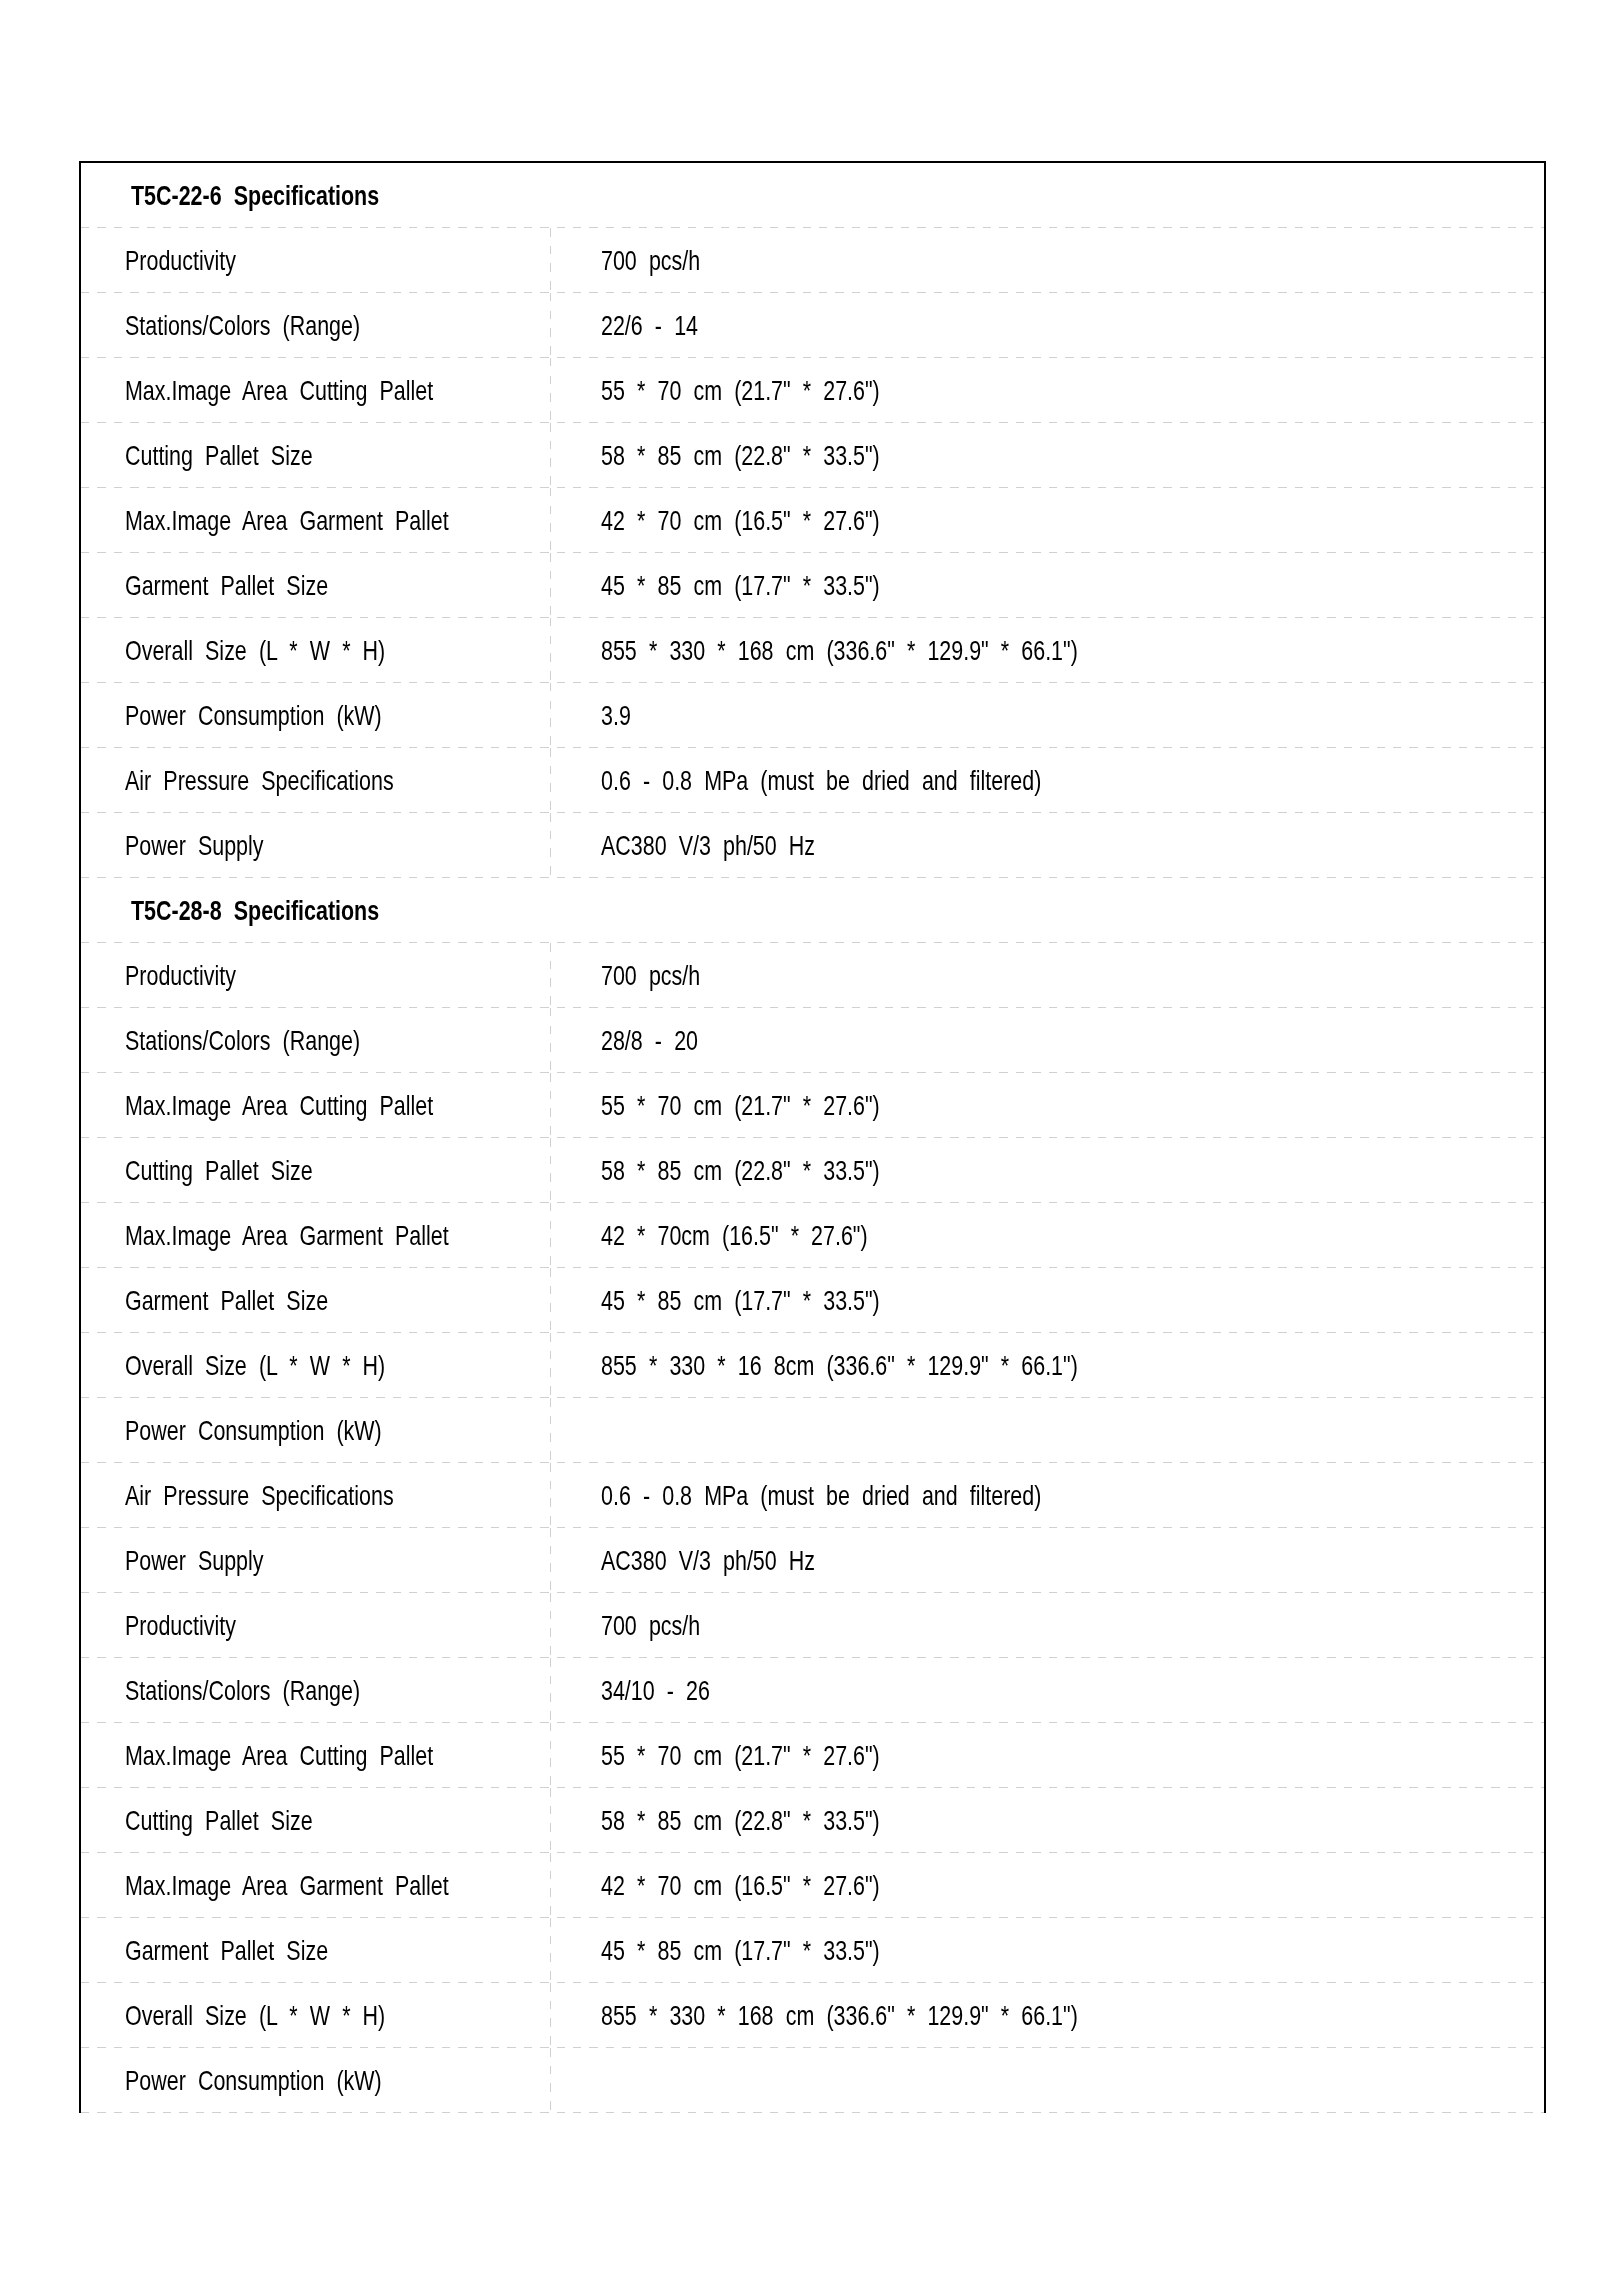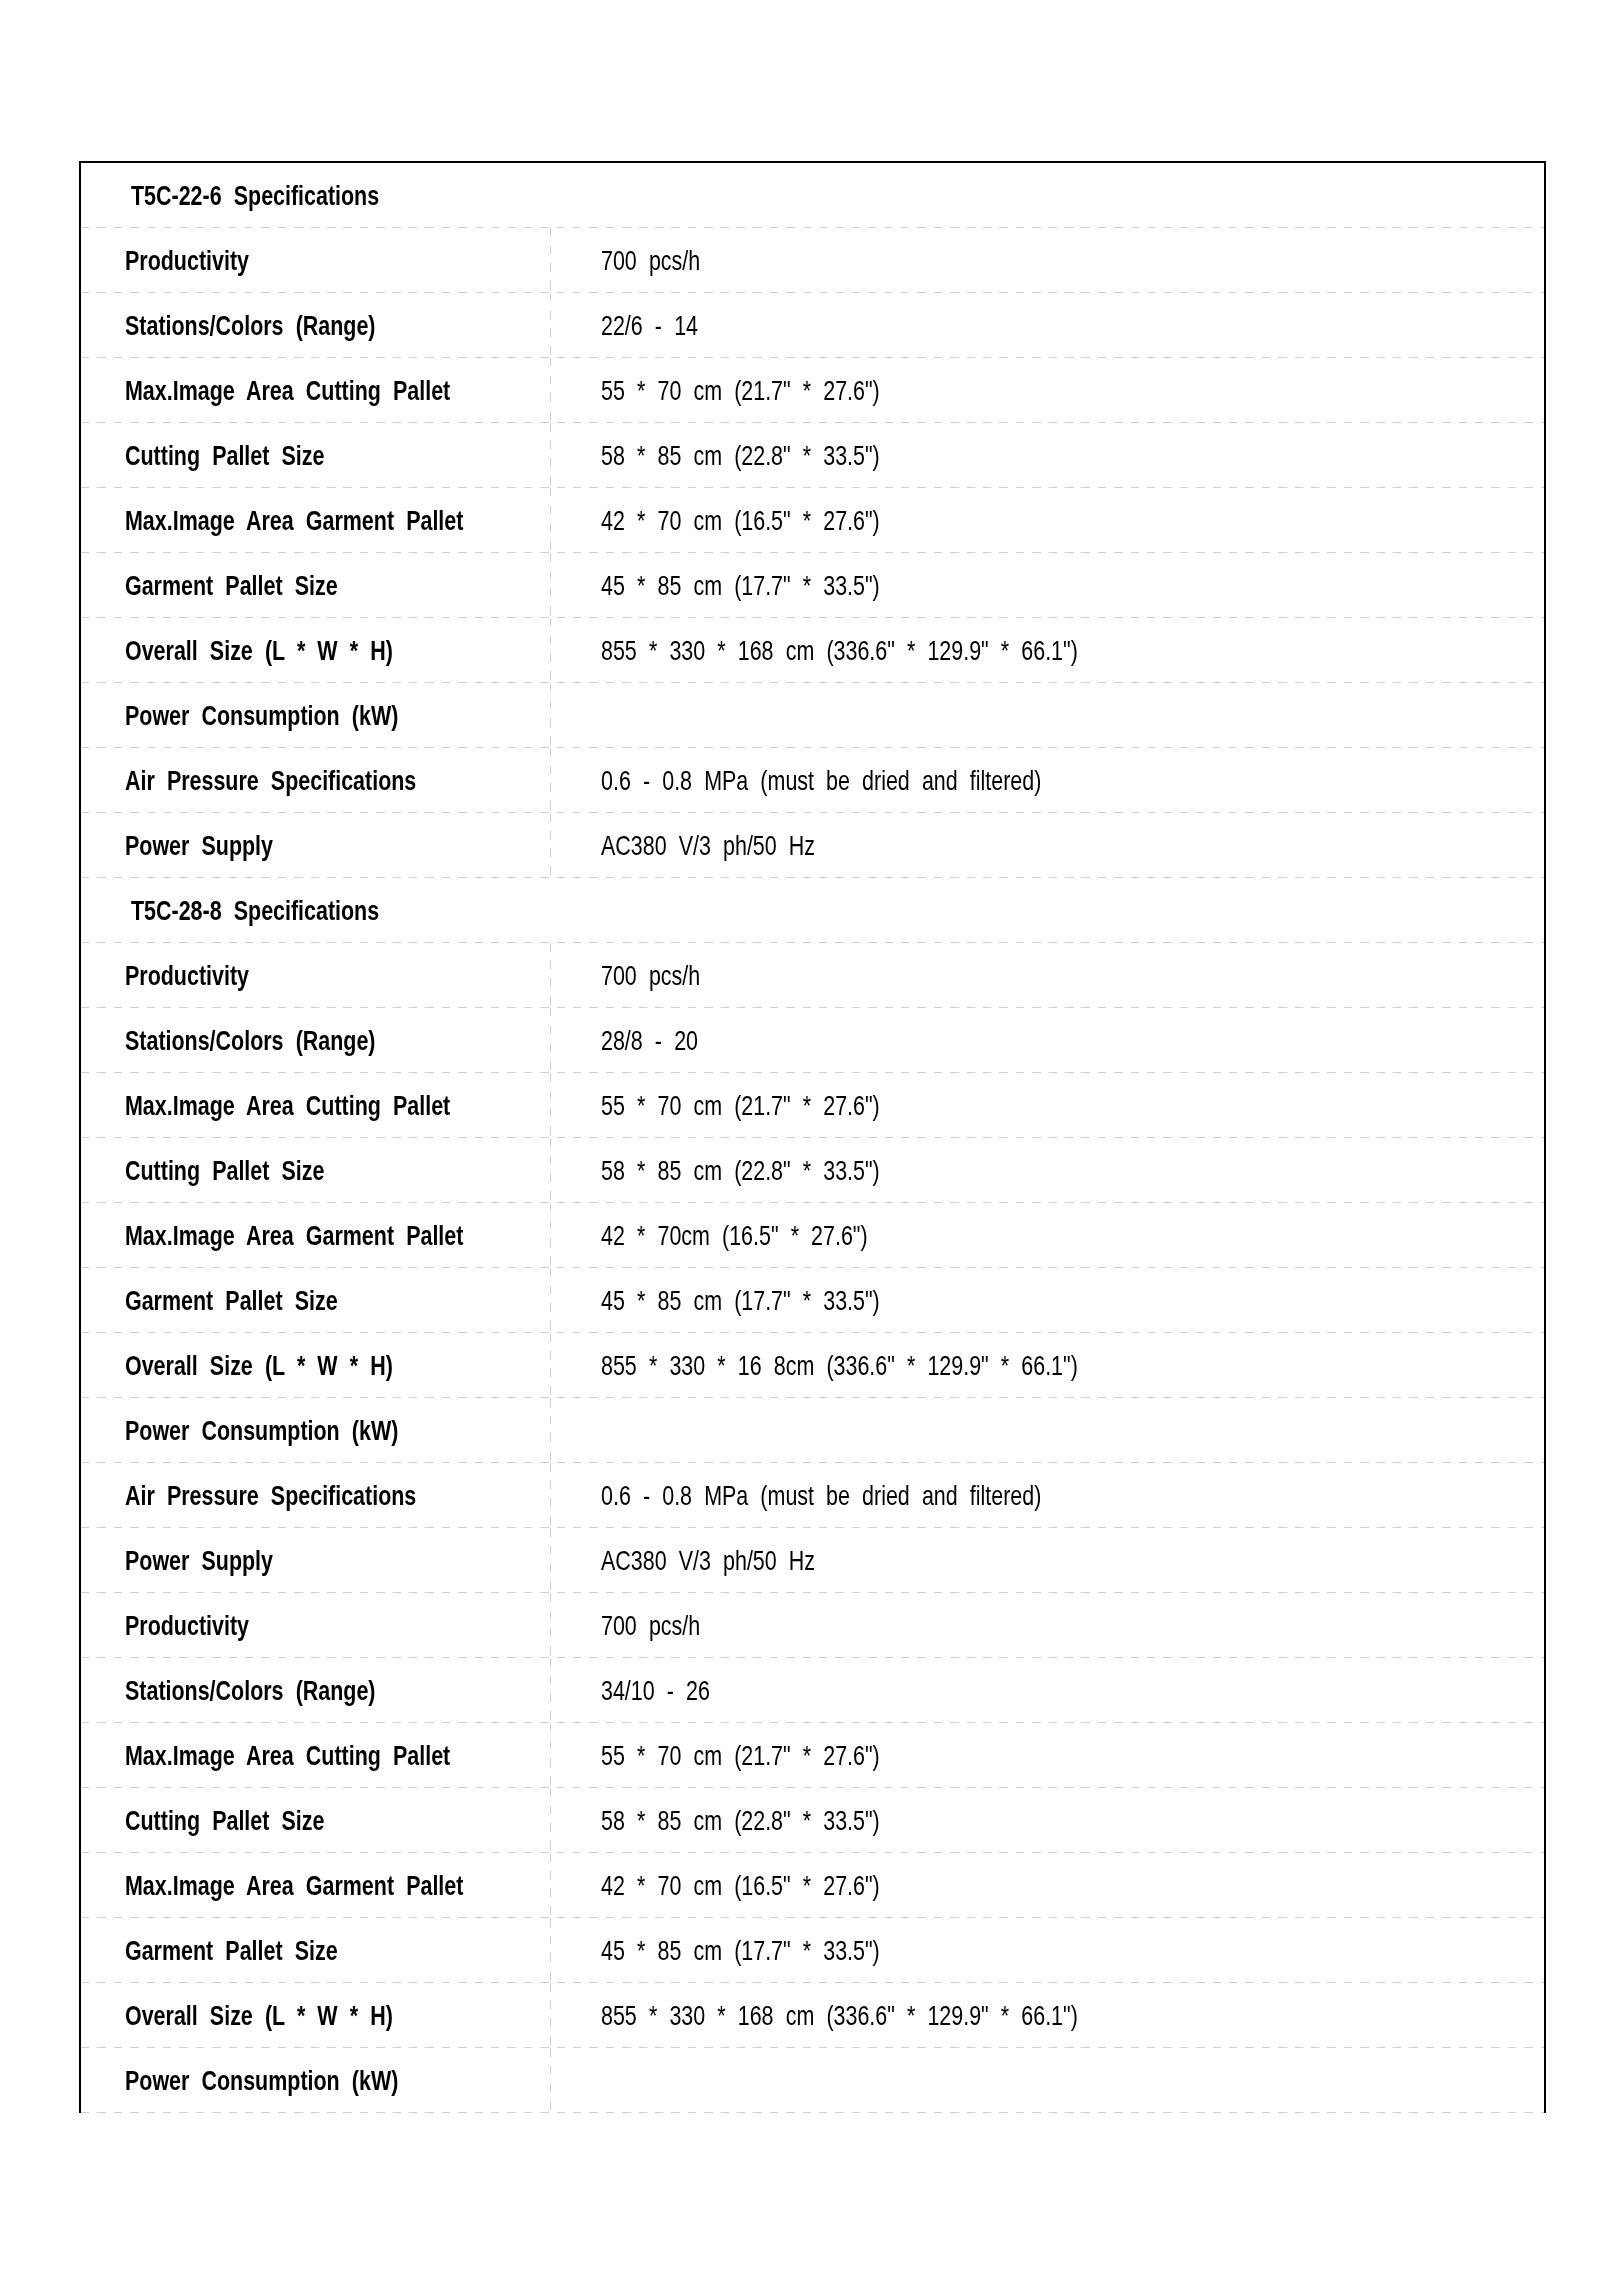--- a/index.html
+++ b/index.html
@@ -48,21 +48,20 @@
     display: flex;
     align-items: center;
     box-sizing: border-box;
     overflow: hidden;
     margin-left: 28px;
   }
   .cell.label {
     flex: 0 0 442px;
     padding-left: 16px;
     position: relative;
-    font-weight: bold;
   }
   
   .cell.label::after {
     content: "";
     position: absolute;
     right: 0;
     top: 0;
     bottom: 0;
     width: 1.3px;
     background: repeating-linear-gradient(180deg,
@@ -153,20 +152,23 @@
           <span class="txt">Overall Size (L * W * H)</span>
         </div>
         <div class="cell value">
           <span class="txt">855 * 330 * 168 cm (336.6" * 129.9" * 66.1")</span>
         </div>
       </div>
       <div class="row data">
         <div class="cell label">
           <span class="txt">Power Consumption (kW)</span>
         </div>
+        <div class="cell value">
+          <span class="txt">3.9</span>
+        </div>
       </div>
       <div class="row data">
         <div class="cell label">
           <span class="txt">Air Pressure Specifications</span>
         </div>
         <div class="cell value">
           <span class="txt">0.6 - 0.8 MPa (must be dried and filtered)</span>
         </div>
       </div>
       <div class="row data">

